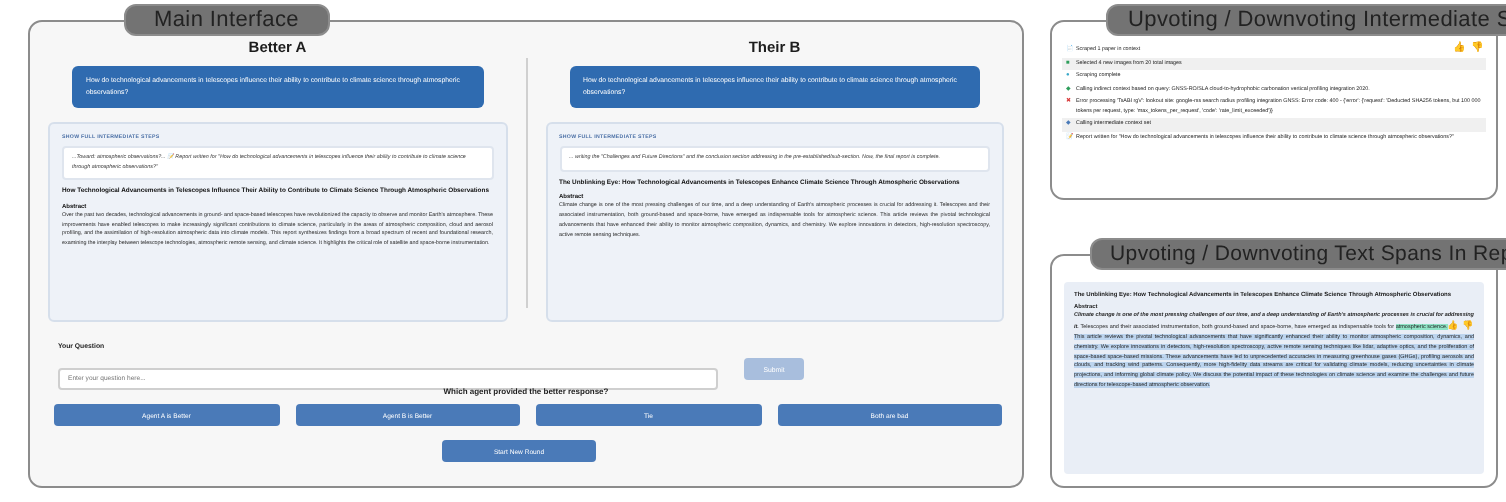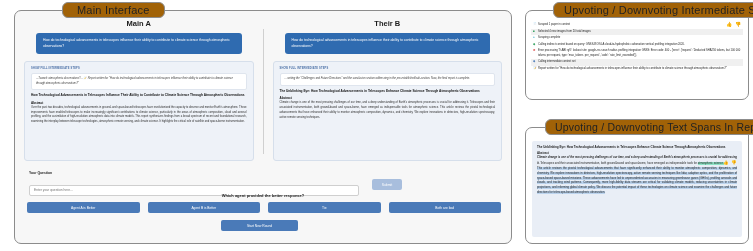--- a/index.html
+++ b/index.html
@@ -12,21 +12,21 @@
   }
   .frame{
     position:absolute;
     border:1px solid #8c8c8c;
     border-radius:7px;
     box-sizing:border-box;
     background:#ffffff;
   }
   .frame-title{
     position:absolute;
-    background:#a16207;
+    background:#737373;
     border:1px solid #8c8c8c;
     border-radius:6px;
     padding:1px 10px;
     font-size:9.5px;
     color:#222222;
     white-space:nowrap;
     letter-spacing:.2px;
     z-index:5;
   }
 
@@ -131,21 +131,21 @@
 </style>
 </head>
 <body>
 
 <div class="frame-title" id="main-interface-title">Main Interface</div>
 <div class="frame" id="main-interface">
 
   <div class="agents-row">
 
     <div class="agent-col">
-      <div class="agent-head">Main A</div>
+      <div class="agent-head">Better A</div>
       <div class="query-bubble">How do technological advancements in telescopes influence their ability to contribute to climate science through atmospheric observations?</div>
       <div class="answer-card">
         <div class="answer-meta">SHOW FULL INTERMEDIATE STEPS</div>
         <div class="answer-quote">...Toward: atmospheric observations?... 📝 Report written for "How do technological advancements in telescopes influence their ability to contribute to climate science through atmospheric observations?"</div>
         <div class="answer-title">How Technological Advancements in Telescopes Influence Their Ability to Contribute to Climate Science Through Atmospheric Observations</div>
         <div class="answer-sub">Abstract</div>
         <div class="answer-body">Over the past two decades, technological advancements in ground- and space-based telescopes have revolutionized the capacity to observe and monitor Earth's atmosphere. These improvements have enabled telescopes to make increasingly significant contributions to climate science, particularly in the areas of atmospheric composition, cloud and aerosol profiling, and the assimilation of high-resolution atmospheric data into climate models. This report synthesizes findings from a broad spectrum of recent and foundational research, examining the interplay between telescope technologies, atmospheric remote sensing, and climate science. It highlights the critical role of satellite and space-borne instrumentation.</div>
       </div>
     </div>
 

